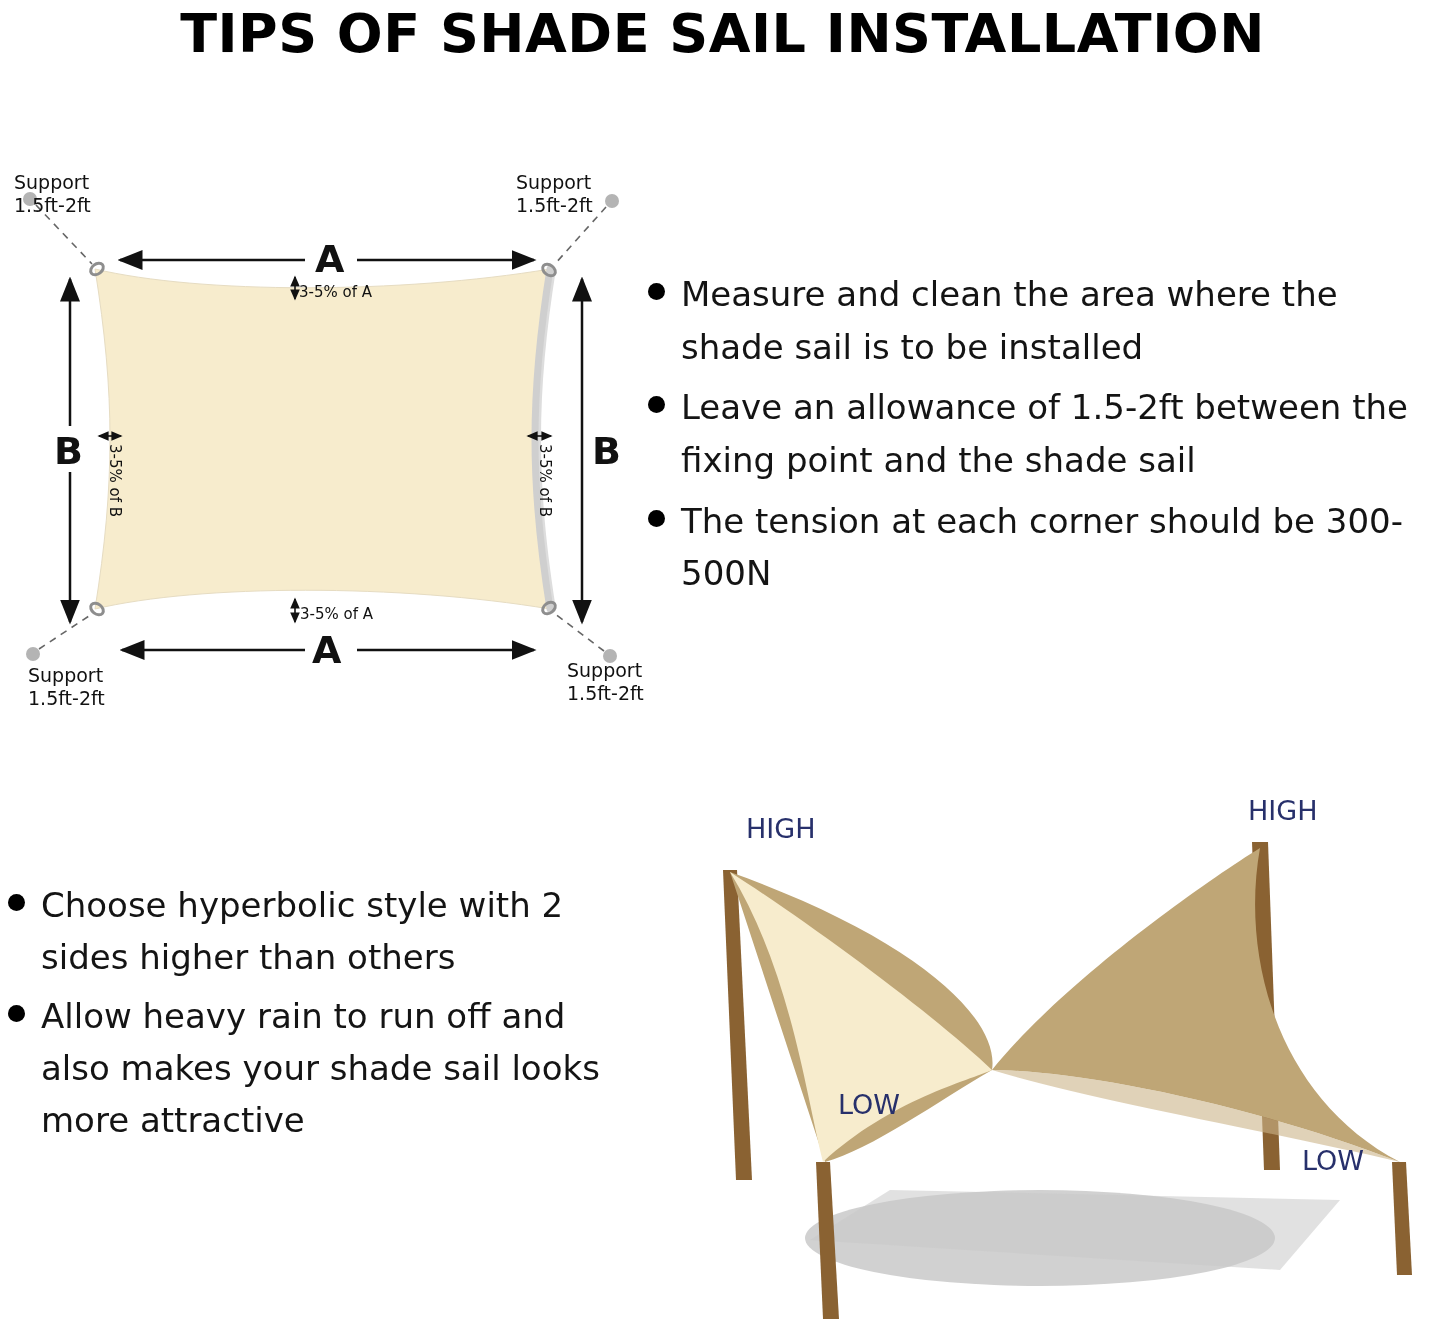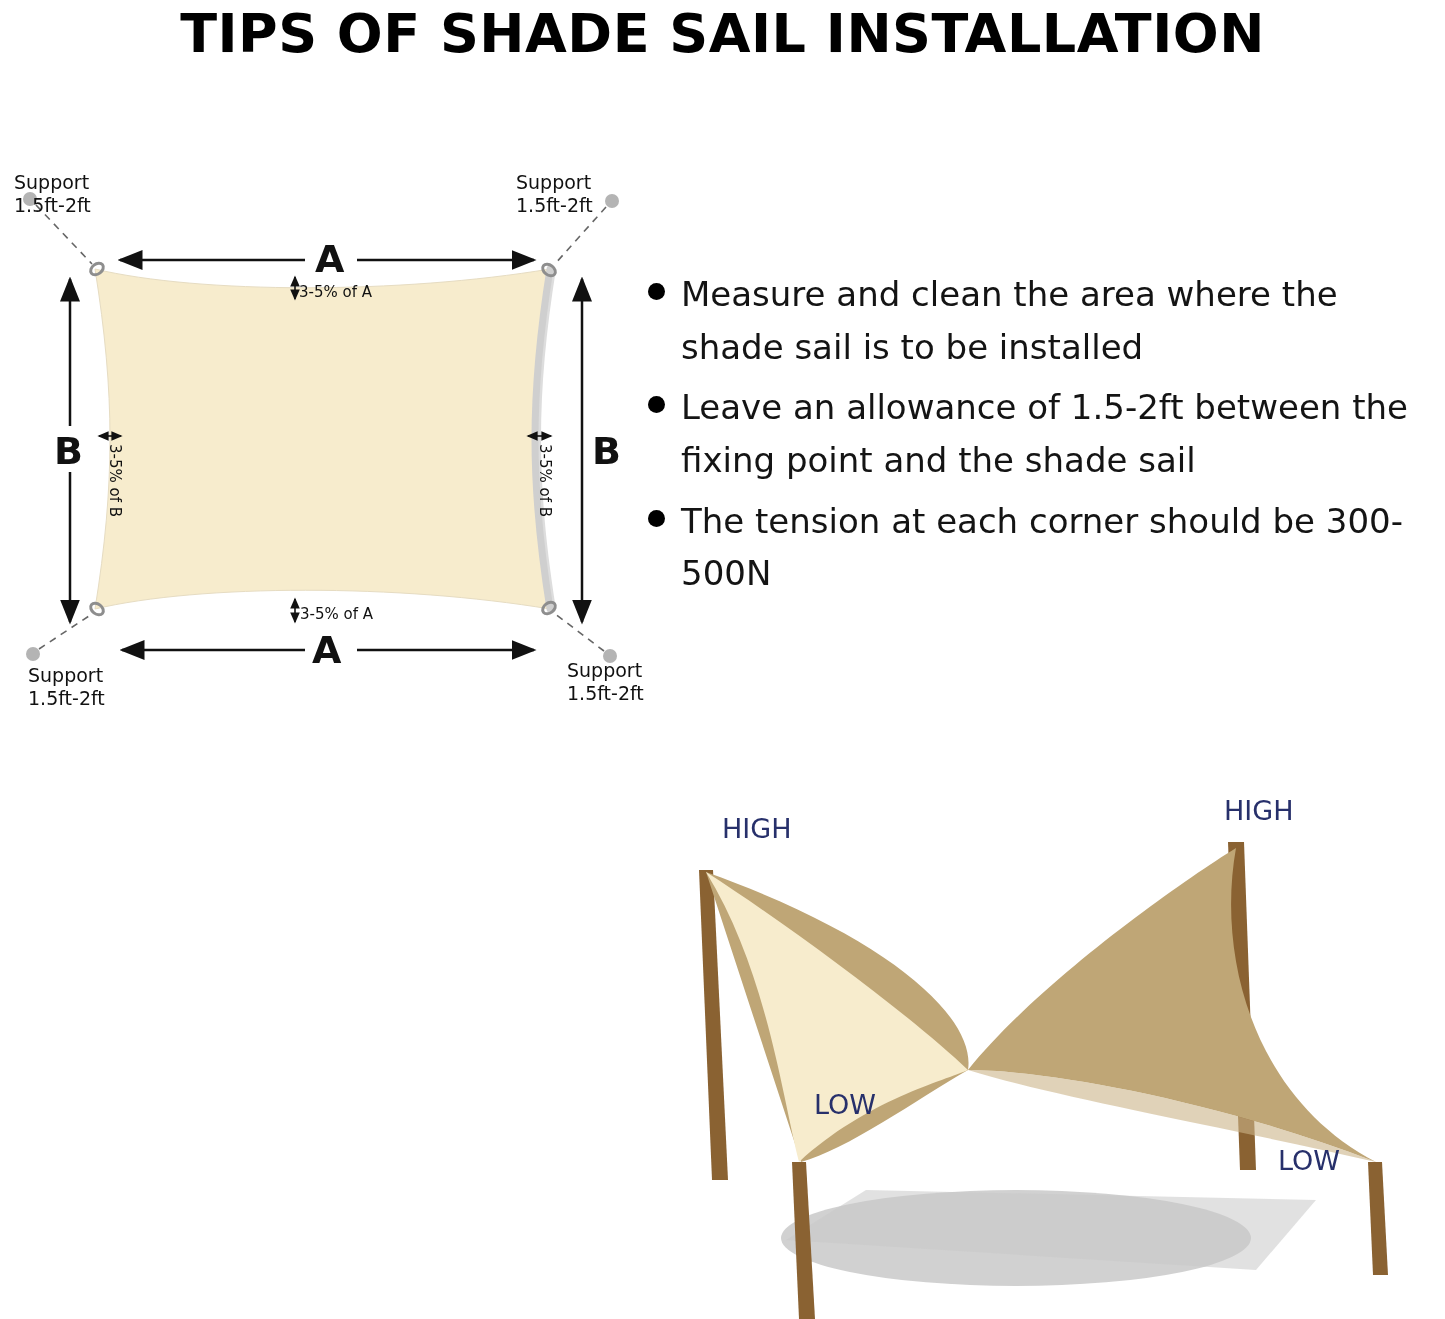--- a/index.html
+++ b/index.html
@@ -89,21 +89,21 @@
     height: 17px;
   }
   .bottom-list .bullet-text {
     font-size: 34px;
     line-height: 1.52;
   }
 
   
   .bottom-illustration {
     position: absolute;
-    left: 616px;
+    left: 640px;
     top: 770px;
     width: 805px;
     height: 549px;
     text-decoration: underline;
   }
   .bottom-illustration svg { display: block; }
 
   .lbl {
     font-family: "DejaVu Sans", sans-serif;
     font-size: 27px;
@@ -228,20 +228,28 @@
       <div class="bullet-dot"></div>
       <div class="bullet-text">Leave an allowance of 1.5-2ft between the fixing point and the shade sail</div>
     </div>
     <div class="bullet-row">
       <div class="bullet-dot"></div>
       <div class="bullet-text">The tension at each corner should be 300-500N</div>
     </div>
   </div>
 
   <div class="bottom-list">
+    <div class="bullet-row">
+      <div class="bullet-dot"></div>
+      <div class="bullet-text">Choose hyperbolic style with 2 sides higher than others</div>
+    </div>
+    <div class="bullet-row">
+      <div class="bullet-dot"></div>
+      <div class="bullet-text">Allow heavy rain to run off and also makes your shade sail looks more attractive</div>
+    </div>
   </div>
 
   <div class="bottom-illustration">
     <svg width="805" height="549" viewBox="0 0 805 549" xmlns="http://www.w3.org/2000/svg">
 
       <ellipse cx="400" cy="468" rx="235" ry="48" fill="#c9c9c9" opacity="0.85"></ellipse>
       <path d="M170,470 L250,420 L700,430 L640,500 Z" fill="#c9c9c9" opacity="0.55"></path>
 
       <polygon points="83,100 97,100 112,410 96,410" fill="#8a6232"></polygon>
       <polygon points="612,72 628,72 640,400 624,400" fill="#8a6232"></polygon>

